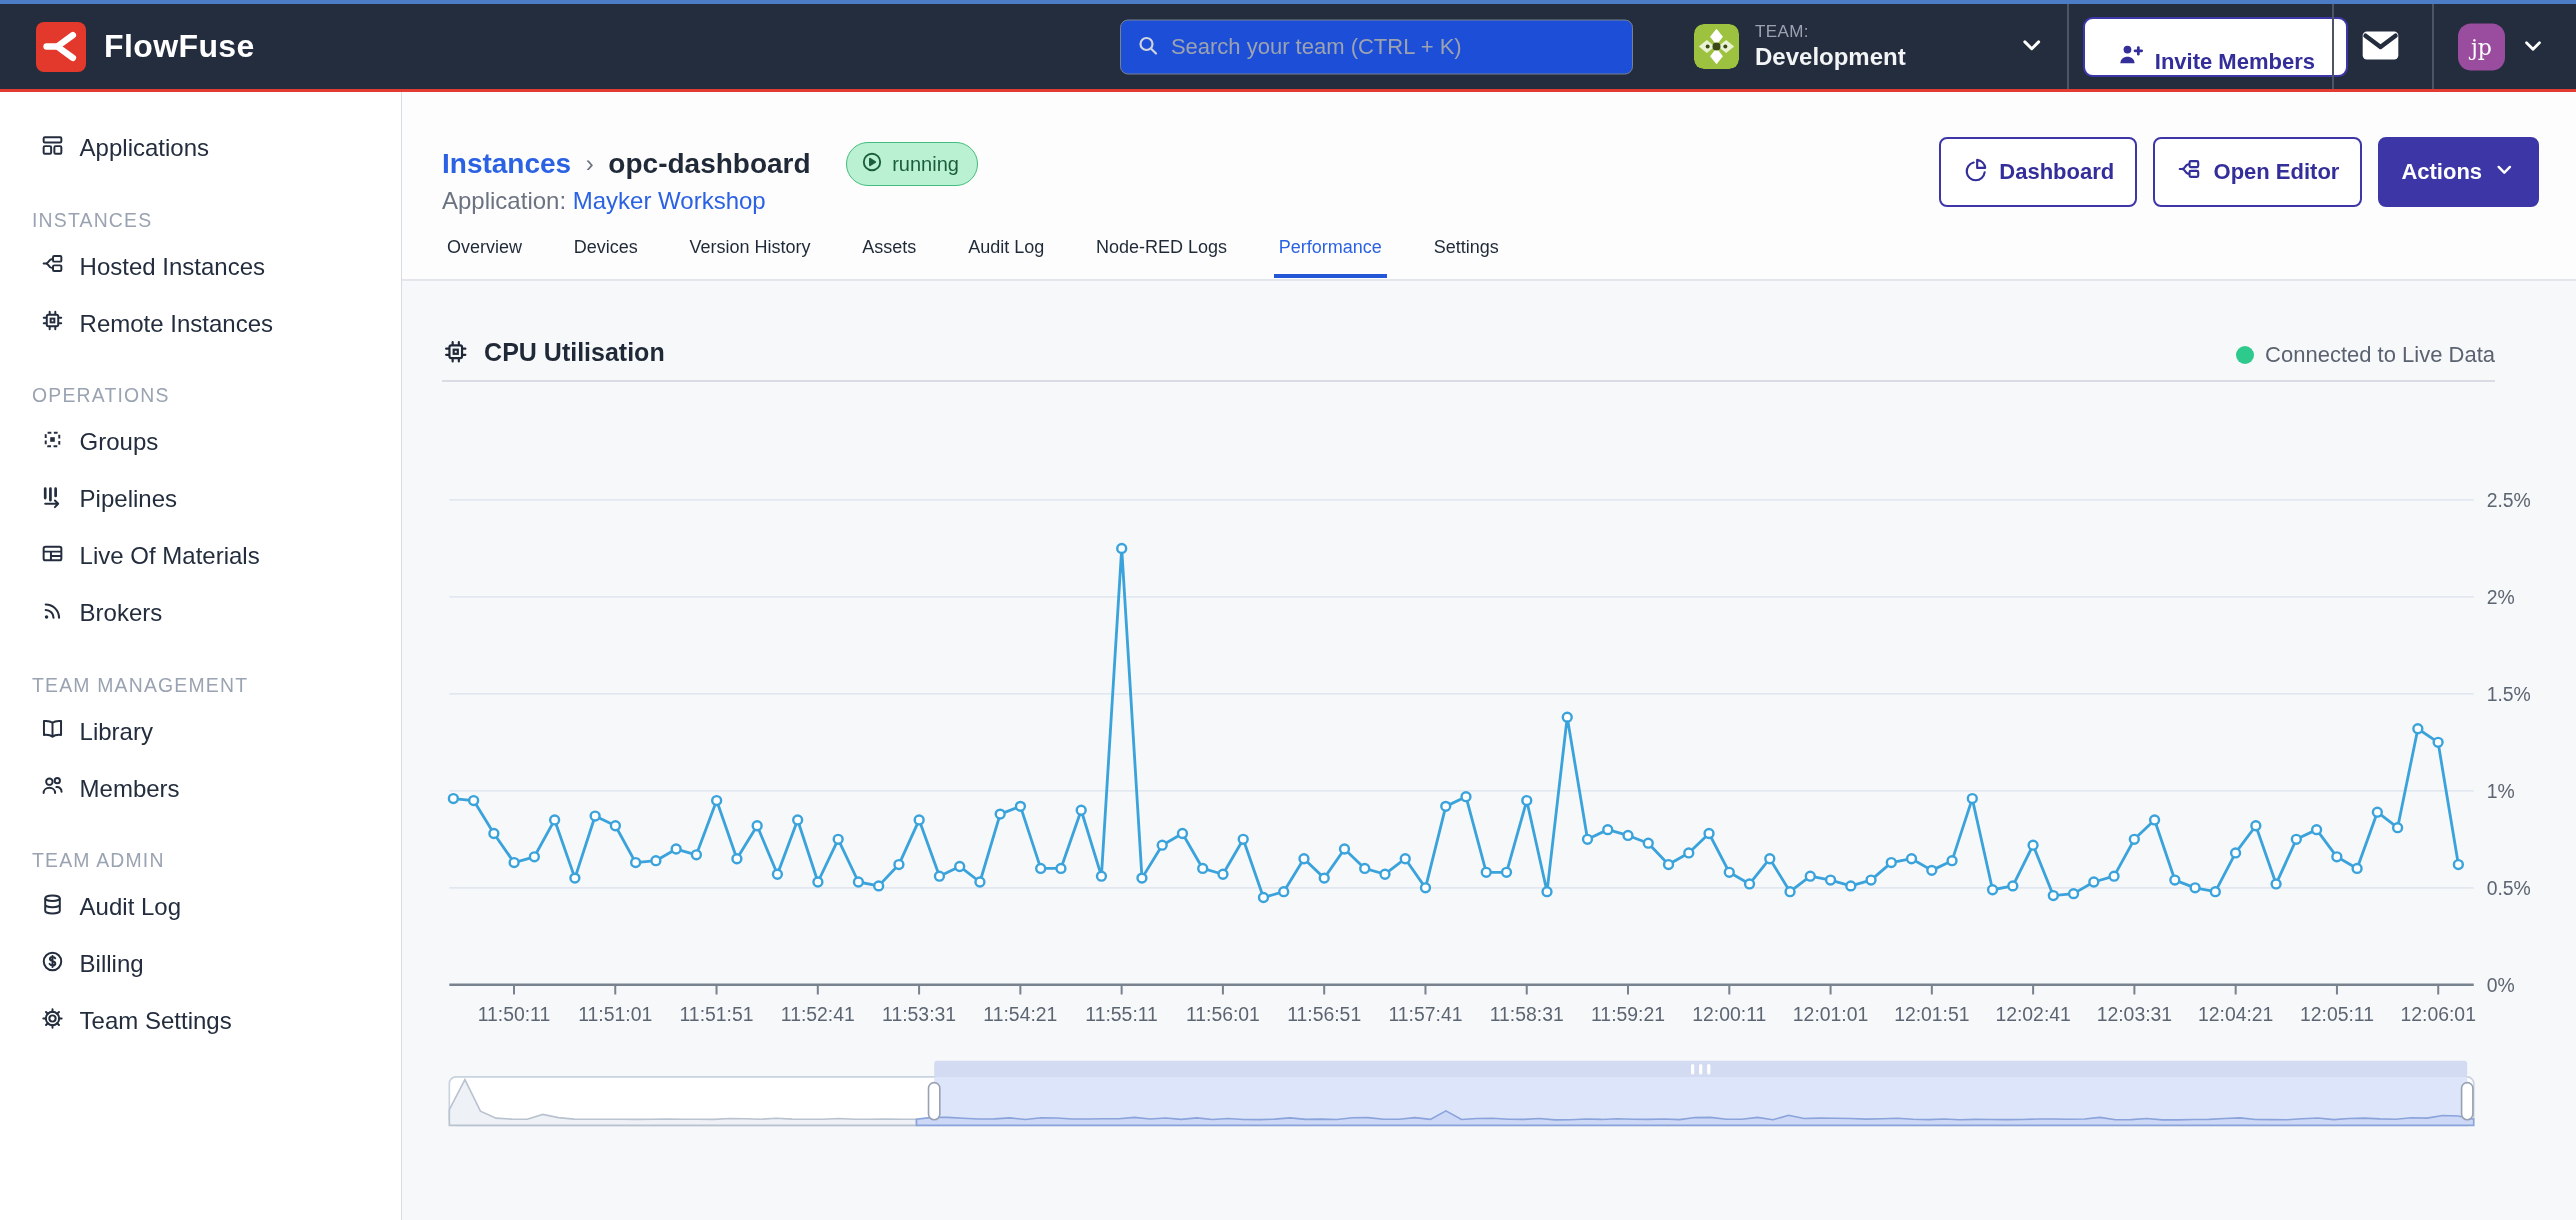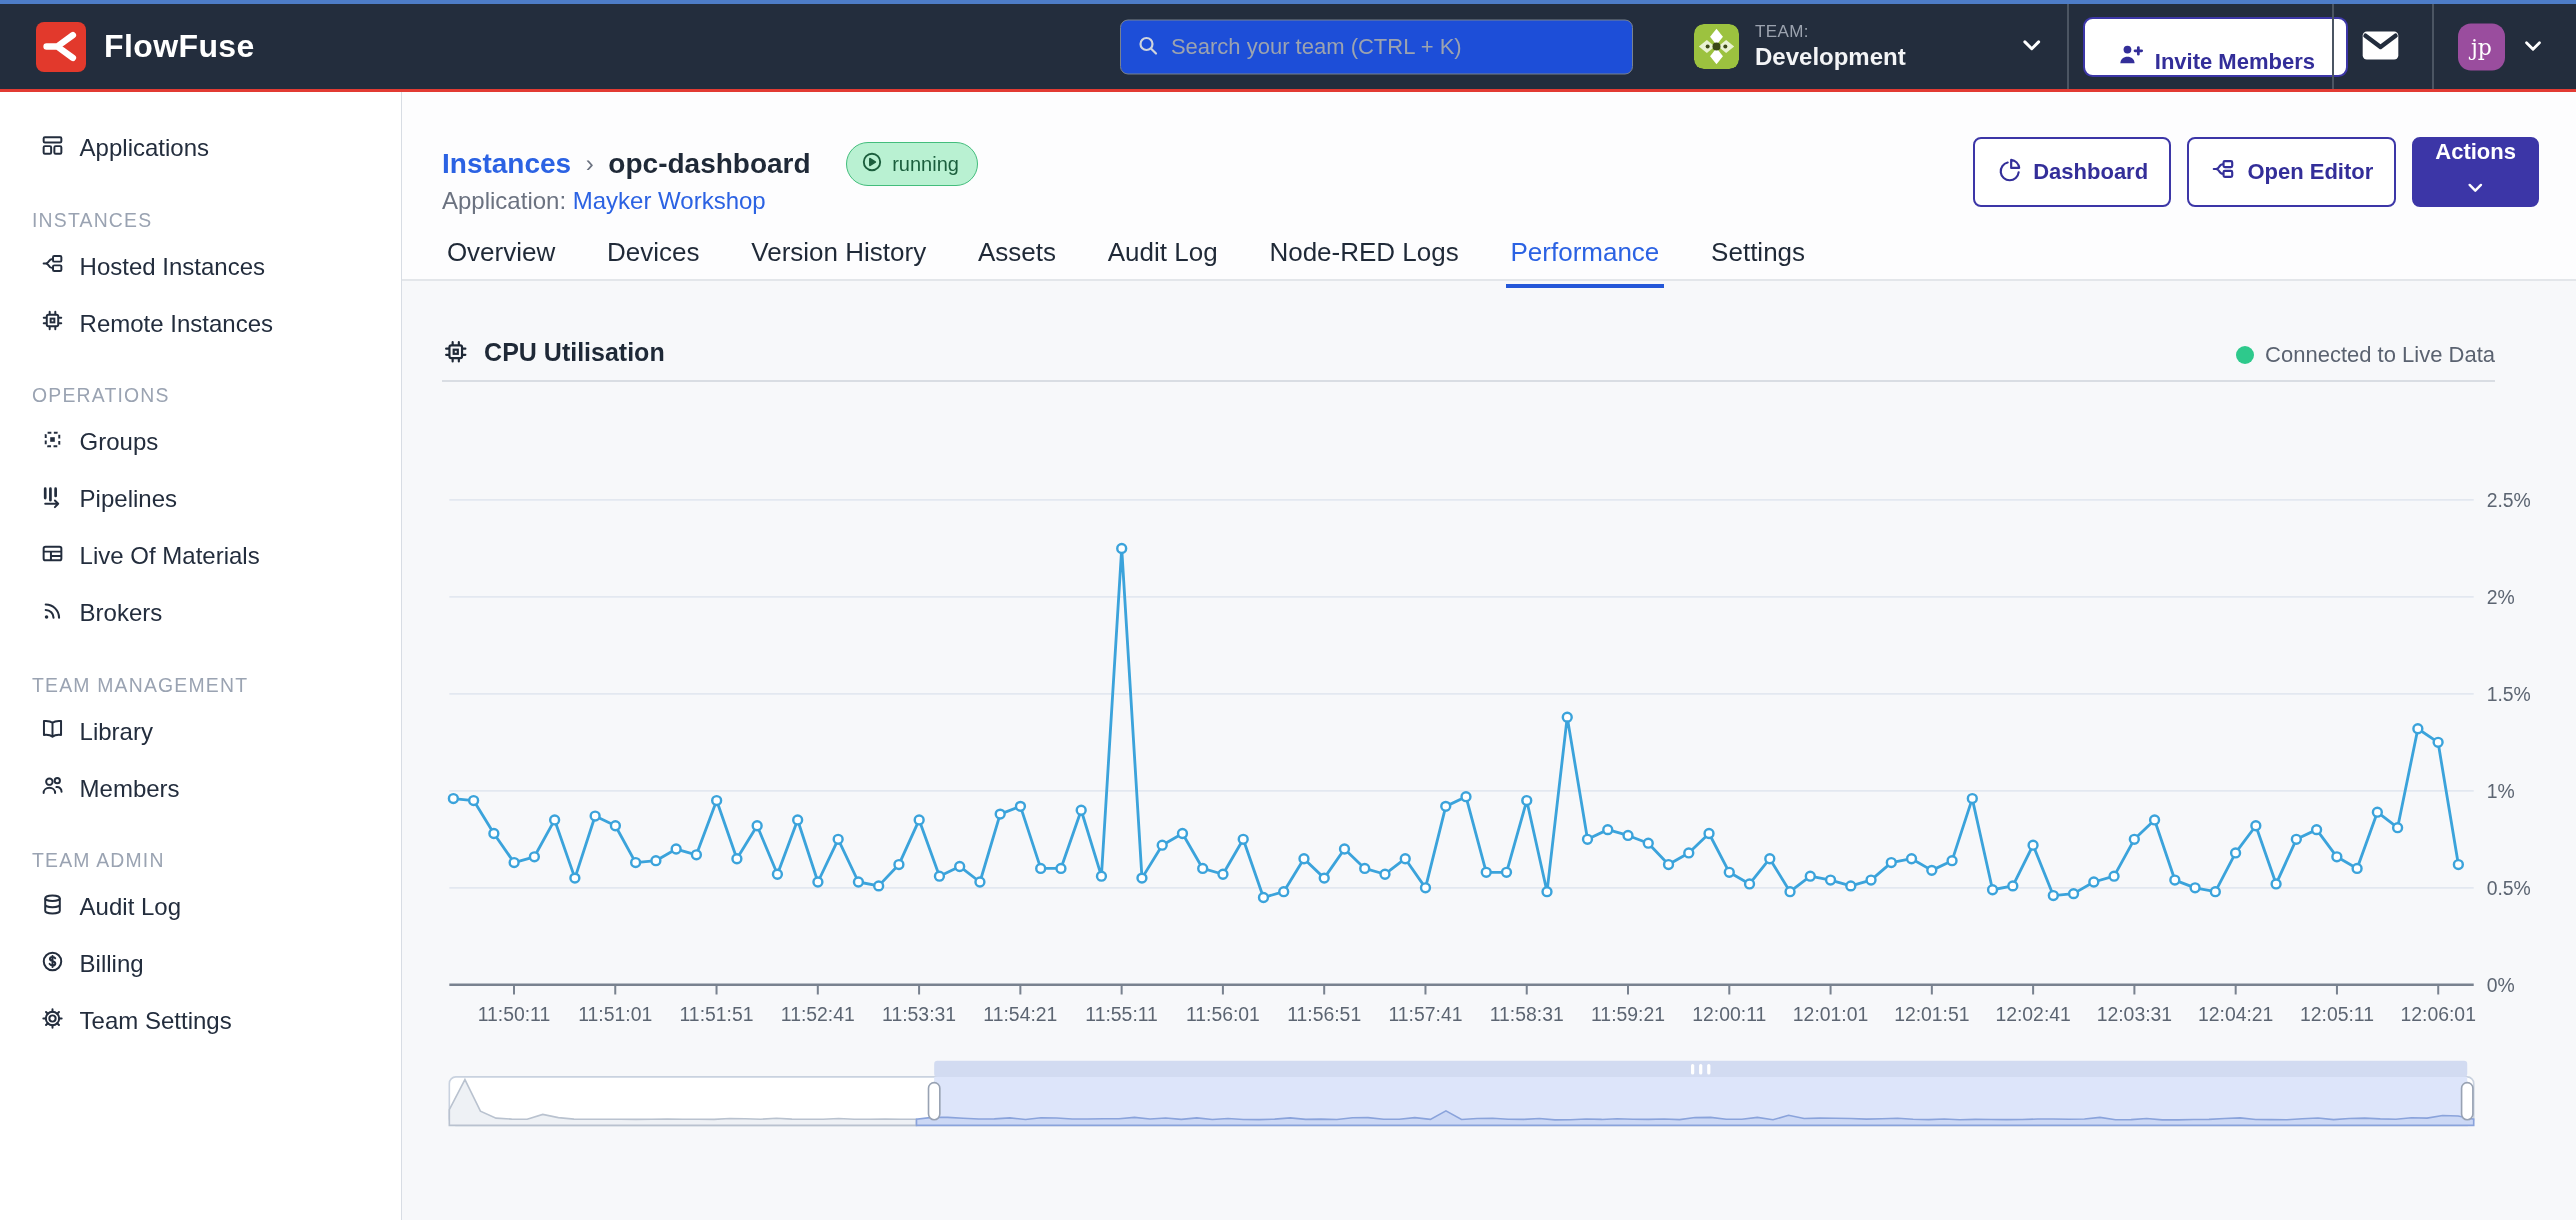--- a/index.html
+++ b/index.html
@@ -48,24 +48,24 @@
   .crumb-current { color:#1f2937; font-size:28px; font-weight:bold; }
   .badge-running { margin-left:22.6px; display:flex; align-items:center; gap:8px; background:#b9f1d2; border:1.6px solid #43bd7c;
     border-radius:808px; padding:6.5px 18px 6.5px 13px; color:#1b5e3d; font-size:20px; }
   .app-row { position:absolute; left:40px; top:95px; font-size:24px; color:#6b7280; }
   .app-row a { color:#2b62e3; text-decoration:none; cursor:pointer; }
 
   .actions-row { position:absolute; top:45px; right:37px; display:flex; gap:16px; }
   .btn { height:70px; border-radius:8px; font-size:22px; font-weight:bold; display:flex; align-items:center; gap:11.3px;
     padding:0 21px; cursor:pointer; font-family:"Liberation Sans",sans-serif; }
   .btn.ghost { background:#fff; border:2.4px solid #3c36a7; color:#332e99; }
-  .btn.solid { background:#3c36a7; border:2.4px solid #3c36a7; color:#fff;flex-direction:column; }
+  .btn.solid { background:#3c36a7; border:2.4px solid #3c36a7; color:#fff; }
 
   .tabs { position:absolute; left:40px; top:137px; display:flex; gap:42px; }
-  .tab { font-size:26px; color:#1f2937; padding:8px 4.9px 16px 4.9px; cursor:pointer; border-bottom:4px solid transparent; }
+  .tab { font-size:18px; color:#1f2937; padding:8px 4.9px 16px 4.9px; cursor:pointer; border-bottom:4px solid transparent; }
   .tab.active { color:#2b62e3; border-bottom-color:#2457d8; }
   .tabs-divider { position:absolute; left:0; right:0; top:187px; height:1.6px; background:#e3e6ea; }
 
   .panel-head { position:absolute; left:40px; right:81px; top:239px; height:47px; display:flex; align-items:center; }
   .panel-title { display:flex; align-items:flex-start; gap:14.6px; color:#1f2937; font-size:25px; font-weight:bold; }
   .live-status { margin-left:auto; display:flex; align-items:center; gap:11.3px; color:#5a6270; font-size:22px; }
   .live-dot { width:18px; height:18px; border-radius:50%; background:#2ec98c; }
   .panel-divider { position:absolute; left:40px; right:81px; top:288px; height:1.6px; background:#d9dde3; }
 
   .chart-svg { position:absolute; left:0; top:357px; }

